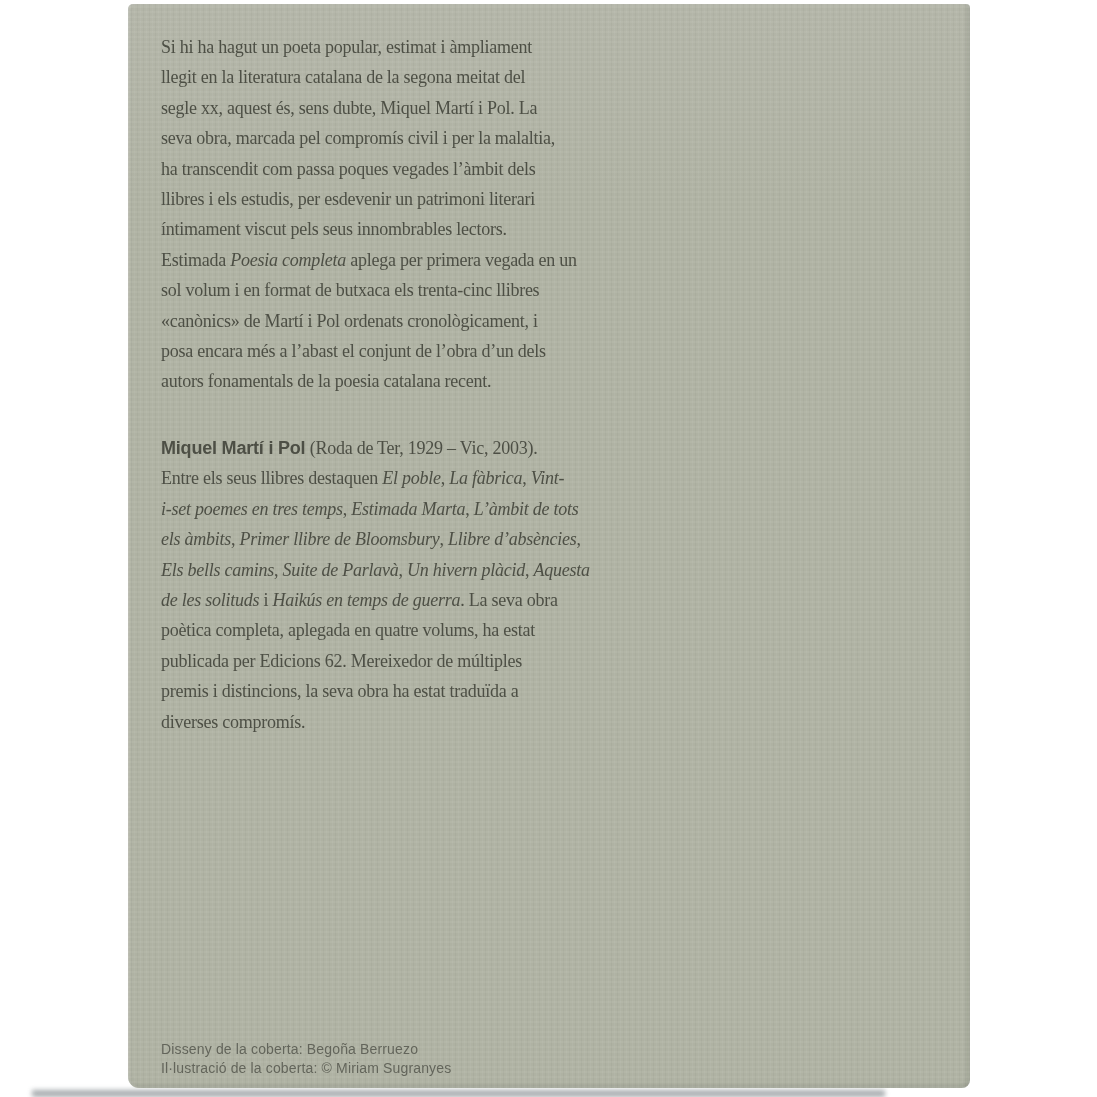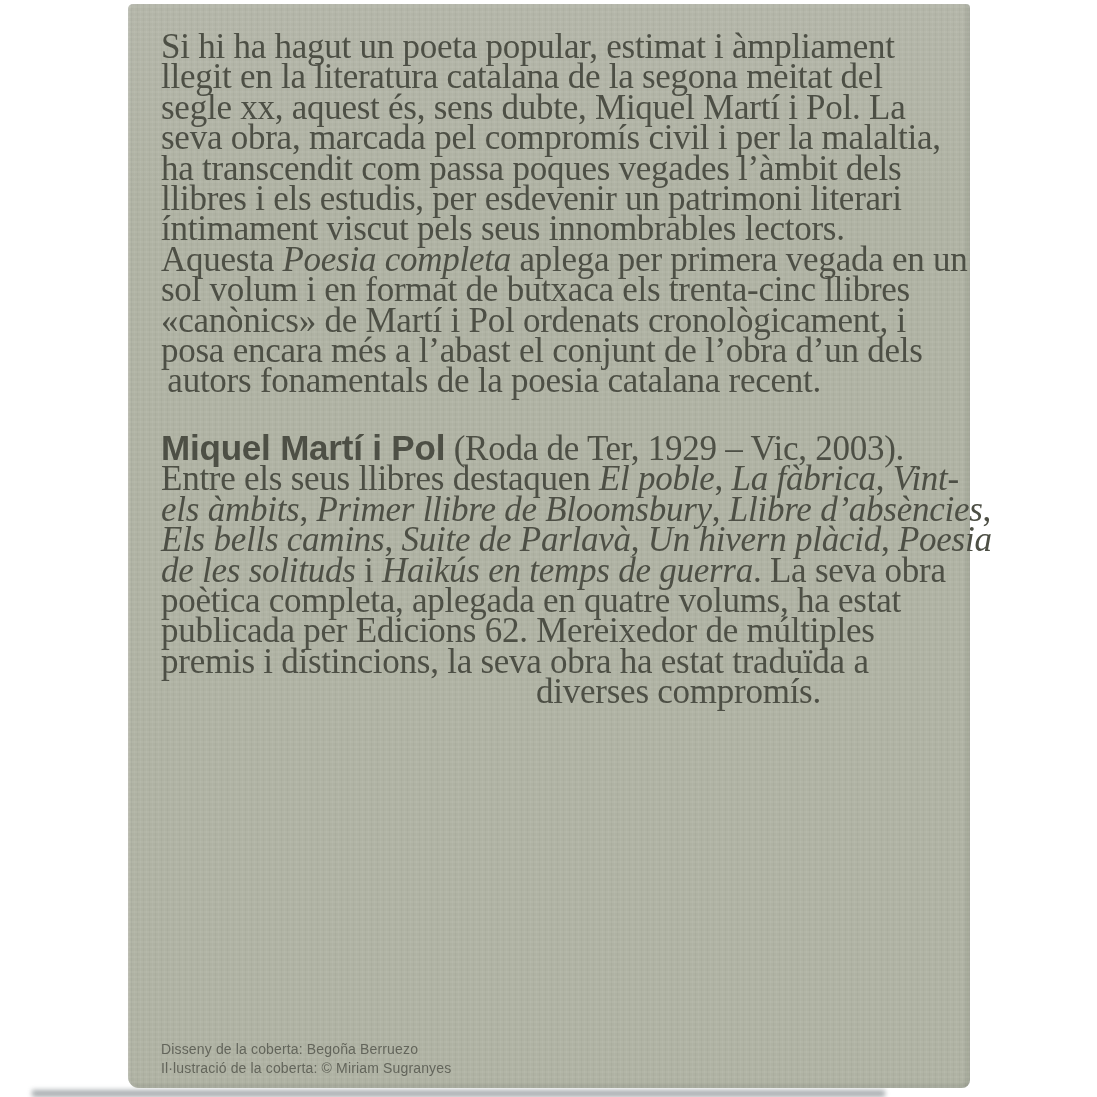--- a/index.html
+++ b/index.html
@@ -53,24 +53,23 @@
     pointer-events: none;
   }
   .text-block {
     position: absolute;
     left: 33px;
     top: 28px;
     width: 660px;
     color: var(--body-text);
   }
   .paragraph {
-    font-size: 35px;
+    font-size: 18px;
     line-height: 30.4px;
     letter-spacing: -0.25px;
-    text-align: right;
   }
   .paragraph + .paragraph { margin-top: 36px; }
   .line { white-space: nowrap; }
   .line .italic { font-style: italic; margin-top: 18px; }
   .line .bold {
     font-family: "Liberation Sans", "DejaVu Sans", sans-serif;
     font-weight: 700;
     font-style: normal;
     letter-spacing: -0.2px;
     margin-top: 11px;
@@ -98,31 +97,32 @@
 
     <div class="text-block">
       <div class="paragraph">
           <div class="line"><span>Si hi ha hagut un poeta popular, estimat i àmpliament</span></div>
           <div class="line"><span>llegit en la literatura catalana de la segona meitat del</span></div>
           <div class="line"><span>segle xx, aquest és, sens dubte, Miquel Martí i Pol. La</span></div>
           <div class="line"><span>seva obra, marcada pel compromís civil i per la malaltia,</span></div>
           <div class="line"><span>ha transcendit com passa poques vegades l’àmbit dels</span></div>
           <div class="line"><span>llibres i els estudis, per esdevenir un patrimoni literari</span></div>
           <div class="line"><span>íntimament viscut pels seus innombrables lectors.</span></div>
-          <div class="line"><span>Aquesta </span><span class="italic">Poesia completa</span><span> aplega per primera vegada en un</span></div>
+          <div class="line"><span>Estimada </span><span class="italic">Poesia completa</span><span> aplega per primera vegada en un</span></div>
           <div class="line"><span>sol volum i en format de butxaca els trenta-cinc llibres</span></div>
           <div class="line"><span>«canònics» de Martí i Pol ordenats cronològicament, i</span></div>
           <div class="line"><span>posa encara més a l’abast el conjunt de l’obra d’un dels</span></div>
           <div class="line"><span>autors fonamentals de la poesia catalana recent.</span></div>
         </div>
       <div class="paragraph">
           <div class="line"><span class="bold">Miquel Martí i Pol</span><span> (Roda de Ter, 1929 – Vic, 2003).</span></div>
           <div class="line"><span>Entre els seus llibres destaquen </span><span class="italic">El poble</span><span>, </span><span class="italic">La fàbrica</span><span>, </span><span class="italic">Vint-</span></div>
+          <div class="line"><span class="italic">i-set poemes en tres temps</span><span>, </span><span class="italic">Estimada Marta</span><span>, </span><span class="italic">L’àmbit de tots</span></div>
           <div class="line"><span class="italic">els àmbits</span><span>, </span><span class="italic">Primer llibre de Bloomsbury</span><span>, </span><span class="italic">Llibre d’absències</span><span>,</span></div>
-          <div class="line"><span class="italic">Els bells camins</span><span>, </span><span class="italic">Suite de Parlavà</span><span>, </span><span class="italic">Un hivern plàcid</span><span>, </span><span class="italic">Poesia</span></div>
+          <div class="line"><span class="italic">Els bells camins</span><span>, </span><span class="italic">Suite de Parlavà</span><span>, </span><span class="italic">Un hivern plàcid</span><span>, </span><span class="italic">Aquesta</span></div>
           <div class="line"><span class="italic">de les solituds</span><span> i </span><span class="italic">Haikús en temps de guerra</span><span>. La seva obra</span></div>
           <div class="line"><span>poètica completa, aplegada en quatre volums, ha estat</span></div>
           <div class="line"><span>publicada per Edicions 62. Mereixedor de múltiples</span></div>
           <div class="line"><span>premis i distincions, la seva obra ha estat traduïda a</span></div>
           <div class="line"><span>diverses compromís.</span></div>
         </div>
     </div>
 
     <div class="credits">
       <div class="credit-line">Disseny de la coberta: Begoña Berruezo</div>

